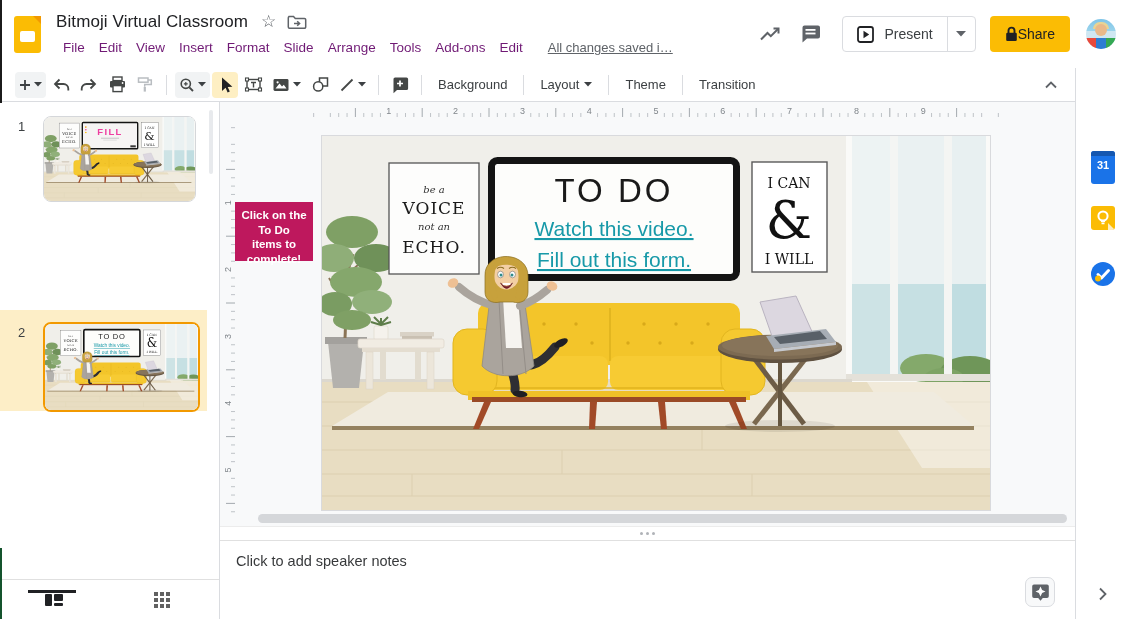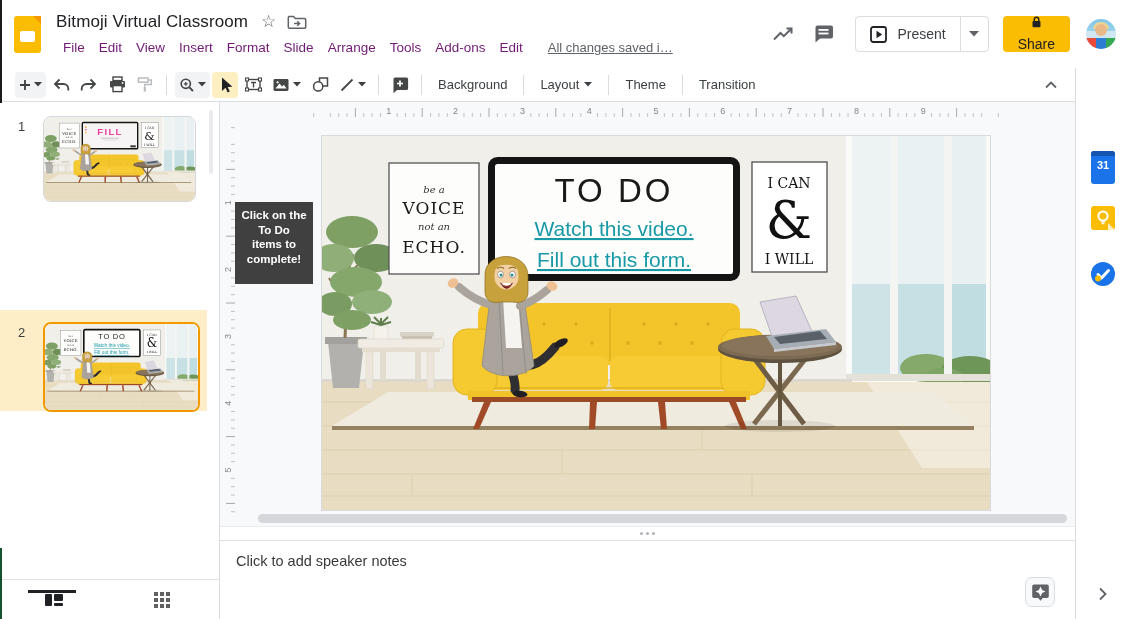--- a/index.html
+++ b/index.html
@@ -21,21 +21,21 @@
   .ticon{display:inline-flex;align-items:center;justify-content:center;margin-left:11px;}
   .menu-row{display:flex;align-items:center;height:24px;margin-top:1px;}
   .menu-item{font-size:13.5px;color:#701a75;padding:2px 7px;border-radius:3px;cursor:default;}
   .saved-status{font-size:13px;color:#5f6368;text-decoration:underline;margin-left:18px;white-space:nowrap;}
   .topbar-right{display:flex;align-items:center;gap:0;flex:none;}
   .tb-iconbtn{width:40px;height:40px;display:flex;align-items:center;justify-content:center;}
   .present-btn{display:flex;align-items:stretch;border:1px solid #dadce0;border-radius:4px;height:36px;margin:0 14px 0 12px;background:#fff;overflow:hidden;}
   .present-main{display:flex;align-items:center;gap:10px;padding:0 14px;}
   .present-label{font-size:14px;color:#3c4043;font-weight:500;}
   .present-caret{display:flex;align-items:center;justify-content:center;width:28px;border-left:1px solid #dadce0;}
-  .share-btn{display:flex;align-items:center;gap:8px;background:#fbbc04;border-radius:4px;height:36px;padding:0 15px;flex-direction:column;}
+  .share-btn{display:flex;align-items:center;background:#fbbc04;border-radius:4px;height:36px;padding:0 15px;}
   .share-label{font-size:14px;color:#202124;font-weight:500;}
   .avatar{width:30px;height:30px;border-radius:50%;margin-left:16px;position:relative;overflow:hidden;background:linear-gradient(180deg,#7ec4e8 0%,#9bd4ec 40%,#cfe7f2 41%);}
   .avatar i{position:absolute;display:block;}
   .avatar .av-face{left:9px;top:5px;width:12px;height:12px;border-radius:50%;background:#e9b98a;}
   .avatar .av-hair{left:7px;top:3px;width:16px;height:7px;border-radius:8px 8px 0 0;background:#e8d494;}
   .avatar .av-b1{left:0;bottom:0;width:10px;height:11px;background:#e84a3c;}
   .avatar .av-b2{left:10px;bottom:0;width:10px;height:11px;background:#2d7dd2;}
   .avatar .av-b3{left:20px;bottom:0;width:10px;height:11px;background:#34a853;}
 
   
@@ -66,21 +66,21 @@
   .view-btn{width:108px;display:flex;justify-content:center;position:relative;}
   .view-indicator{position:absolute;left:28px;top:-2px;width:48px;height:3px;background:#202124;}
 
   
   .canvas-col{flex:1;display:flex;flex-direction:column;min-width:0;background:#f8f9fa;}
   .canvas-view{flex:1;position:relative;overflow:hidden;}
   .hruler{position:absolute;left:86px;top:0;}
   .vruler{position:absolute;left:0;top:17px;}
   .slide{position:absolute;left:102px;top:34px;width:668px;height:374px;background:#fff;box-shadow:0 0 0 1px #d9dadd;}
   .slide svg{display:block;}
-  .purple-note{position:absolute;left:15px;top:100px;width:78px;height:82px;background:#404040;color:#fff;
+  .purple-note{position:absolute;left:15px;top:100px;width:78px;height:59px;background:#be185d;color:#fff;
     font-size:11.5px;font-weight:600;line-height:14.5px;text-align:center;padding-top:6px;}
   .purple-note span{display:block;}
   .hscrollbar{position:absolute;left:38px;right:8px;bottom:3px;height:9px;border-radius:5px;background:#d5d7da;}
   .notes-divider{height:15px;background:#fff;border-top:1px solid #ececec;border-bottom:1px solid #e0e0e0;display:flex;align-items:center;justify-content:center;}
   .dots{display:flex;gap:3px;}
   .dots i{width:3px;height:3px;border-radius:50%;background:#b0b3b8;display:block;}
   .notes-panel{height:78px;background:#fff;position:relative;padding:11px 16px;}
   .notes-text{font-size:14.5px;color:#37393b;}
   .explore-btn{position:absolute;right:20px;bottom:12px;width:30px;height:30px;border:1px solid #dadce0;border-radius:7px;background:#f8f9fa;display:flex;align-items:center;justify-content:center;}
 

